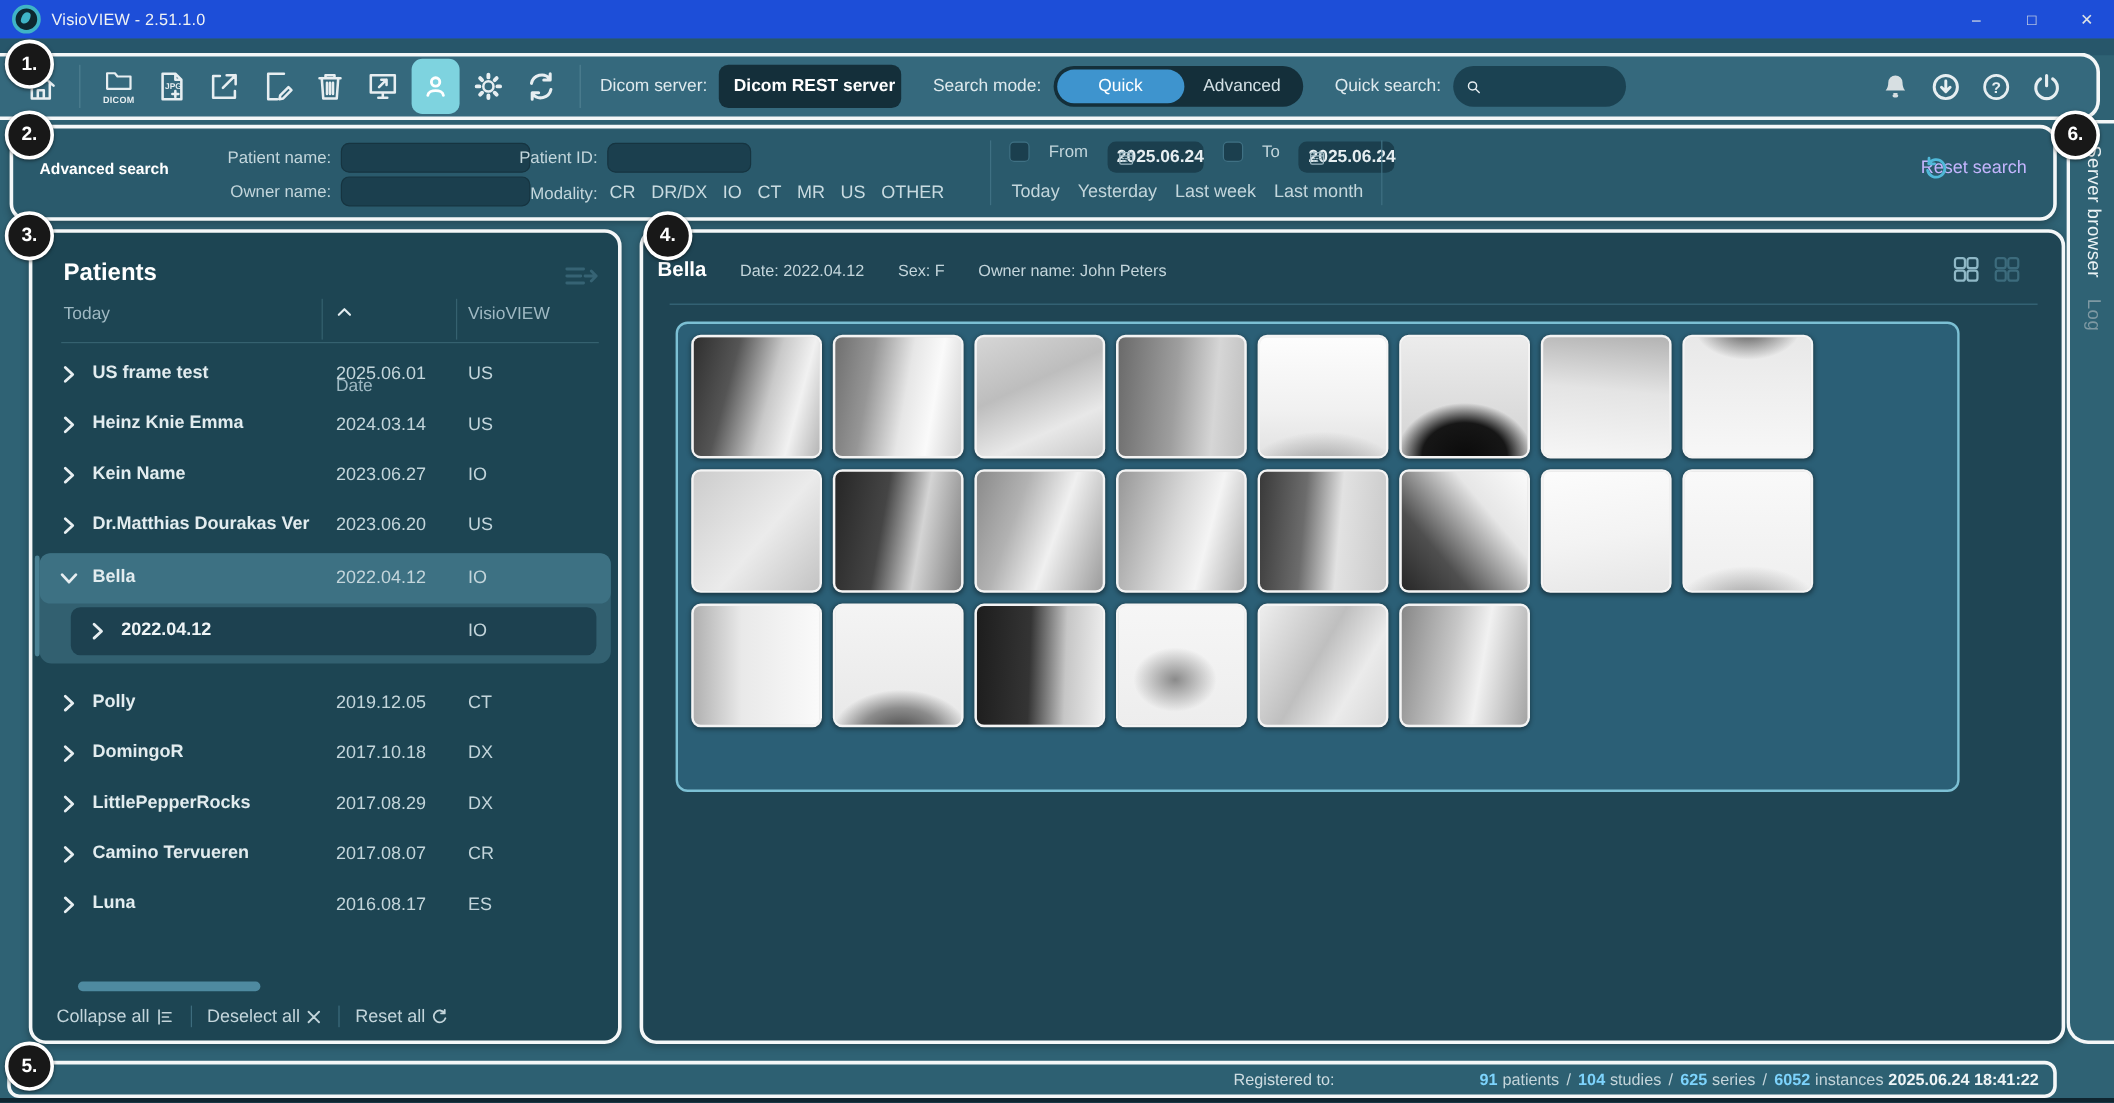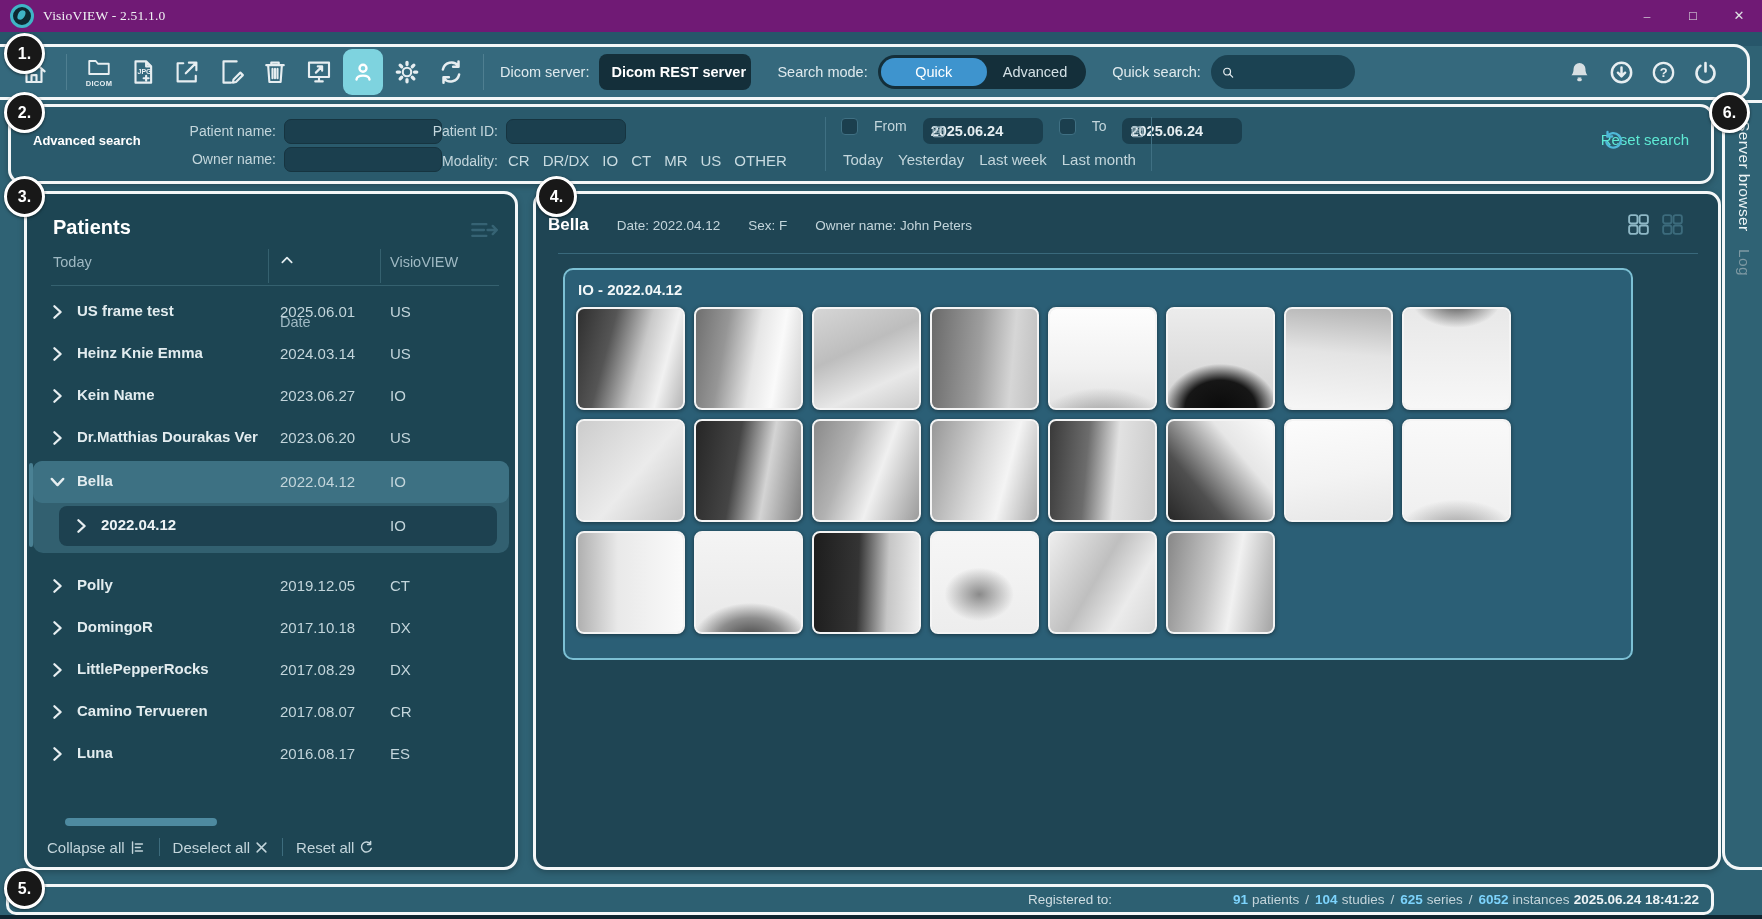--- a/index.html
+++ b/index.html
@@ -1,21 +1,21 @@
 <!DOCTYPE html>
 <html><head>
 <meta charset="utf-8">
 <style>
   html,body{margin:0;padding:0;background:#0f2530;}
   #app{position:relative;width:1762px;height:919px;background:#2f6274;font-family:"Liberation Sans",sans-serif;overflow:hidden;-webkit-font-smoothing:antialiased;}
   svg{display:block;}
   .ic{stroke:#e7eef1;fill:none;stroke-width:1.7;stroke-linecap:round;stroke-linejoin:round;}
 
   
-  .titlebar{position:absolute;left:0;top:0;width:100%;height:32px;background:#701a75;display:flex;align-items:center;padding-left:10px;box-sizing:border-box;z-index:10;font-family:Liberation Serif, serif;}
+  .titlebar{position:absolute;left:0;top:0;width:100%;height:32px;background:#1d4ed8;display:flex;align-items:center;padding-left:10px;box-sizing:border-box;z-index:10;}
   .logo{width:18px;height:18px;border-radius:50%;border:3px solid #3fb4c6;background:#0d2830;position:relative;margin-right:9px;flex:0 0 auto;}
   .logo::after{content:"";position:absolute;left:5px;top:3px;width:7px;height:10px;background:#3fb4c6;border-radius:60% 40% 65% 35%;transform:rotate(18deg);}
   .apptitle{color:#f0f3f4;font-size:13.5px;letter-spacing:.2px;}
   .win-controls{margin-left:auto;display:flex;height:100%;}
   .win-btn{width:46px;display:flex;align-items:center;justify-content:center;color:#dfe3e4;font-size:13px;}
   .top-strip{position:absolute;left:0;top:32px;width:100%;height:14px;background:#27566a;}
 
   
   .toolbar{position:absolute;left:-16px;top:44px;width:1766px;height:56px;border:3px solid #f4f7f8;border-left:none;border-radius:0 16px 16px 0;background:#35697d;display:flex;align-items:center;padding:0 16px 0 30px;box-sizing:border-box;z-index:5;}
   .tb-btn{width:40px;height:48px;display:flex;flex-direction:column;align-items:center;justify-content:center;margin-right:4px;flex:0 0 auto;}
@@ -37,26 +37,26 @@
   .adv *{position:absolute;}
   .adv-title{left:22px;top:26px;font-size:13px;font-weight:bold;color:#fff;white-space:nowrap;}
   .a-lbl{font-size:14px;color:#c3d6dc;white-space:nowrap;}
   .a-input{background:#1b3f4e;border:1px solid #163440;border-radius:7px;height:25px;color:#e8f1f4;font-size:13.5px;padding:0 8px;box-sizing:border-box;outline:none;font-family:inherit;}
   .v-div{width:1px;top:10px;height:54px;background:#3f7083;}
   .chips{display:flex;gap:13px;position:absolute;}
   .chip{position:static;font-size:15px;color:#c9dbe1;white-space:nowrap;}
   .daterow{left:830px;top:11px;display:flex;align-items:flex-start;gap:16px;position:absolute;}
   .daterow>*{position:static;}
   .cbx{width:17px;height:17px;border-radius:4px;background:#1b3f4e;border:1px solid #3f7083;box-sizing:border-box;}
-  .dateinput{width:120px;height:26px;background:#1b3f4e;border-radius:7px;display:flex;align-items:center;justify-content:space-between;padding:0 6px 0 8px;box-sizing:border-box;}
+  .dateinput{width:80px;height:26px;background:#1b3f4e;border-radius:7px;display:flex;align-items:center;justify-content:space-between;padding:0 6px 0 8px;box-sizing:border-box;}
   .dateinput b{color:#e6eef1;font-size:14.5px;font-weight:bold;white-space:nowrap;}
   .quickdates{left:832px;top:44px;display:flex;gap:15px;position:absolute;}
   .qd{position:static;font-size:15px;color:#c3d6dc;white-space:nowrap;}
   .reset-search{right:22px;top:24px;display:flex;align-items:center;gap:8px;position:absolute;}
-  .reset-search span{position:static;color:#5eead4;font-size:15px;}
+  .reset-search span{position:static;color:#c4b5fd;font-size:15px;}
 
   
   .patients{position:absolute;left:24px;top:191px;width:494px;height:679px;border:3px solid #f4f7f8;border-radius:14px;background:#1d4553;box-sizing:border-box;box-shadow:0 2px 6px rgba(0,0,0,.25);overflow:hidden;}
   .p-title{position:absolute;left:26px;top:22px;font-size:20px;font-weight:bold;color:#fff;}
   .p-collapse{position:absolute;right:14px;top:22px;opacity:.55;}
   .p-head span{position:absolute;top:60px;font-size:14.5px;color:#9fb9c3;}
   .p-head .h-name{left:26px;}
   .p-head .h-date{left:253px;display:flex;align-items:center;gap:7px;top:60px;}
   .p-head .h-mod{left:363px;}
   .col-div{position:absolute;top:55px;height:34px;width:1px;background:#35616f;}
@@ -453,21 +453,20 @@
         </svg>
       <svg class="ic" width="25" height="25" viewBox="0 0 24 24" style="stroke:#3c6b7c;stroke-width:1.8;">
           <rect x="3" y="3" width="8" height="8" rx="2"></rect>
           <rect x="13" y="3" width="8" height="8" rx="2"></rect>
           <rect x="3" y="13" width="8" height="8" rx="2"></rect>
           <rect x="13" y="13" width="8" height="8" rx="2"></rect>
         </svg>
     </div>
     <div class="m-divider"></div>
     <div class="groupbox">
-      <div class="gb-title">IO - 2022.04.12</div>
       <div class="thumbs">
           <div class="tile">
             <div class="tile-img" style="background: linear-gradient(105deg, rgb(47, 47, 47) 0%, rgb(85, 85, 85) 30%, rgb(201, 201, 201) 58%, rgb(241, 241, 241) 78%, rgb(181, 181, 181) 100%);"></div>
           </div>
           <div class="tile">
             <div class="tile-img" style="background: linear-gradient(100deg, rgb(111, 111, 111) 0%, rgb(150, 150, 150) 28%, rgb(230, 230, 230) 55%, rgb(250, 250, 250) 75%, rgb(207, 207, 207) 100%);"></div>
           </div>
           <div class="tile">
             <div class="tile-img" style="background: linear-gradient(155deg, rgb(214, 214, 214) 0%, rgb(189, 189, 189) 40%, rgb(232, 232, 232) 72%, rgb(201, 201, 201) 100%);"></div>
           </div>

